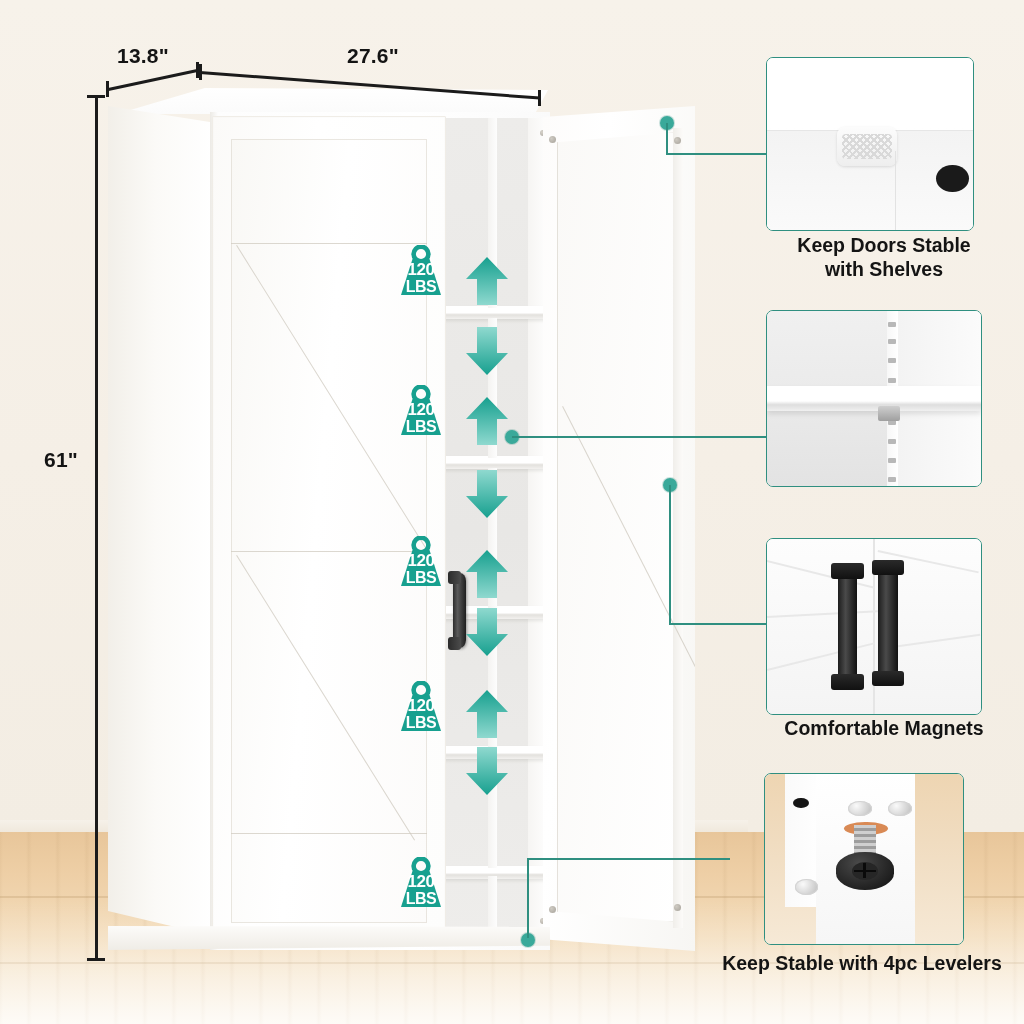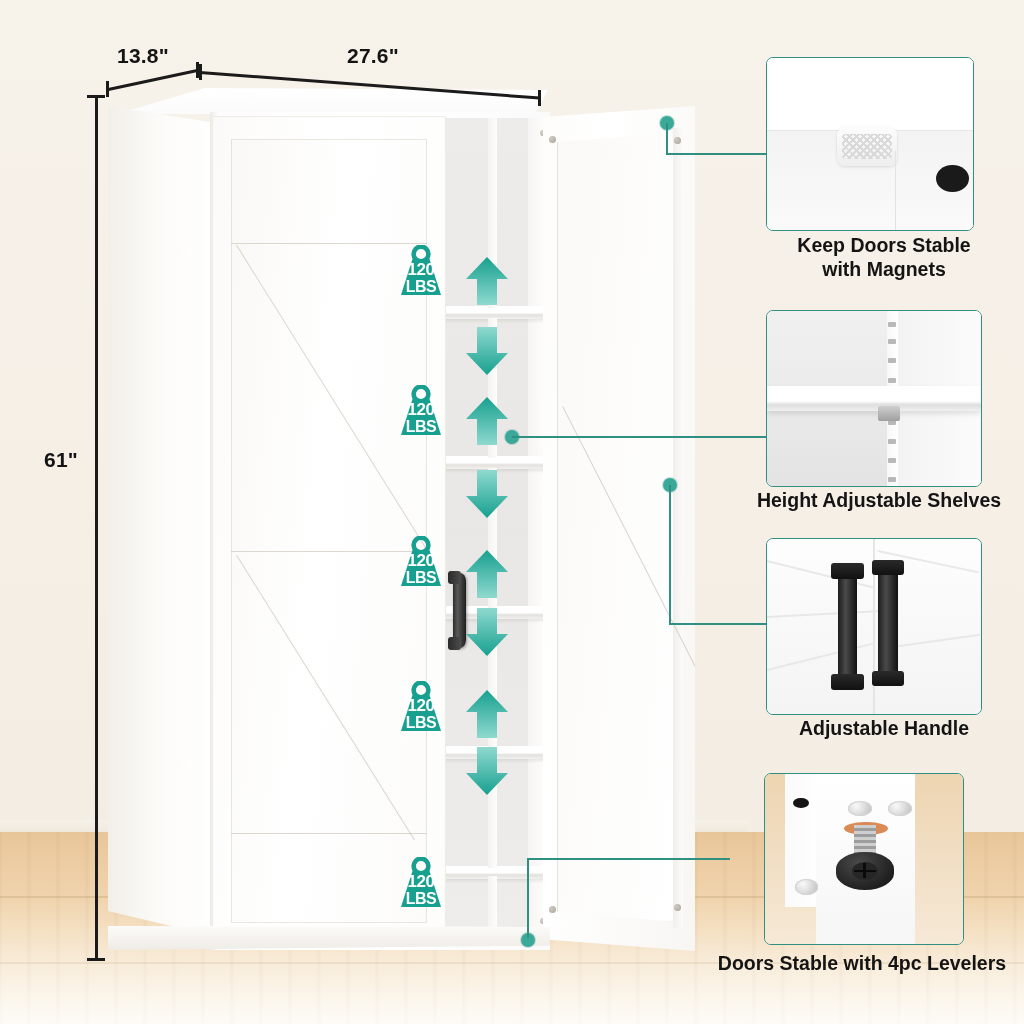--- a/index.html
+++ b/index.html
@@ -438,21 +438,21 @@
             <div class="t1-mesh"></div>
           </div>
         <div class="t1-seam"></div>
         <div class="t1-knob"></div>
       </div>
     </div>
   </div>
   <div class="callout" style="left:744px;top:234px;width:280px;">
     <div class="cap" style="position:relative">
       <span>Keep Doors Stable</span><br>
-      <span>with Magnets</span>
+      <span>with Shelves</span>
     </div>
   </div>
 
   <div class="callout" style="left:766px;top:310px;width:248px;height:180px">
     <div class="frame" style="width:214px;height:175px">
       <div class="th">
         <div class="t2-bg"></div>
         <div class="t2-rightwall"></div>
         <div class="t2-strip">
           <i style="top:6%"></i>
@@ -460,25 +460,20 @@
             <i style="top:27%"></i>
             <i style="top:38%"></i>
           <i style="top:62%"></i>
             <i style="top:73%"></i>
             <i style="top:84%"></i>
             <i style="top:95%"></i>
         </div>
         <div class="t2-shelf"></div>
         <div class="t2-clip"></div>
       </div>
-    </div>
-  </div>
-  <div class="callout" style="left:734px;top:489px;width:290px;">
-    <div class="cap" style="position:relative">
-      <span>Height Adjustable Shelves</span>
     </div>
   </div>
 
   <div class="callout" style="left:766px;top:538px;width:248px;height:180px">
     <div class="frame" style="width:214px;height:175px">
       <div class="th">
         <div class="t3-bg"></div>
         <div class="t3-split"></div>
         <div class="t3-line" style="left:0;top:12%;width:52%;transform:rotate(14deg)"></div>
         <div class="t3-line" style="left:0;top:44%;width:52%;transform:rotate(-3deg)"></div>
@@ -491,21 +486,21 @@
         </div>
         <div class="t3-handle" style="left:52%;top:14%;height:68%">
           <div class="cap" style="top:-3%"></div>
             <div class="cap" style="bottom:-3%"></div>
         </div>
       </div>
     </div>
   </div>
   <div class="callout" style="left:744px;top:717px;width:280px;">
     <div class="cap" style="position:relative">
-      <span>Adjustable Handle</span>
+      <span>Comfortable Magnets</span>
     </div>
   </div>
 
   <div class="callout" style="left:764px;top:773px;width:260px;height:190px">
     <div class="frame" style="width:198px;height:170px">
       <div class="th">
         <div class="t4-bg"></div>
         <div class="t4-leftpost"></div>
         <div class="t4-plate"></div>
         <div class="t4-dot"></div>
@@ -515,17 +510,17 @@
         <div class="t4-washer"></div>
         <div class="t4-bolt"></div>
         <div class="t4-foot">
             <i></i>
           </div>
       </div>
     </div>
   </div>
   <div class="callout" style="left:700px;top:952px;width:324px;">
     <div class="cap" style="position:relative">
-      <span>Doors Stable with 4pc Levelers</span>
+      <span>Keep Stable with 4pc Levelers</span>
     </div>
   </div>
 
 </div>
 
 </body></html>

